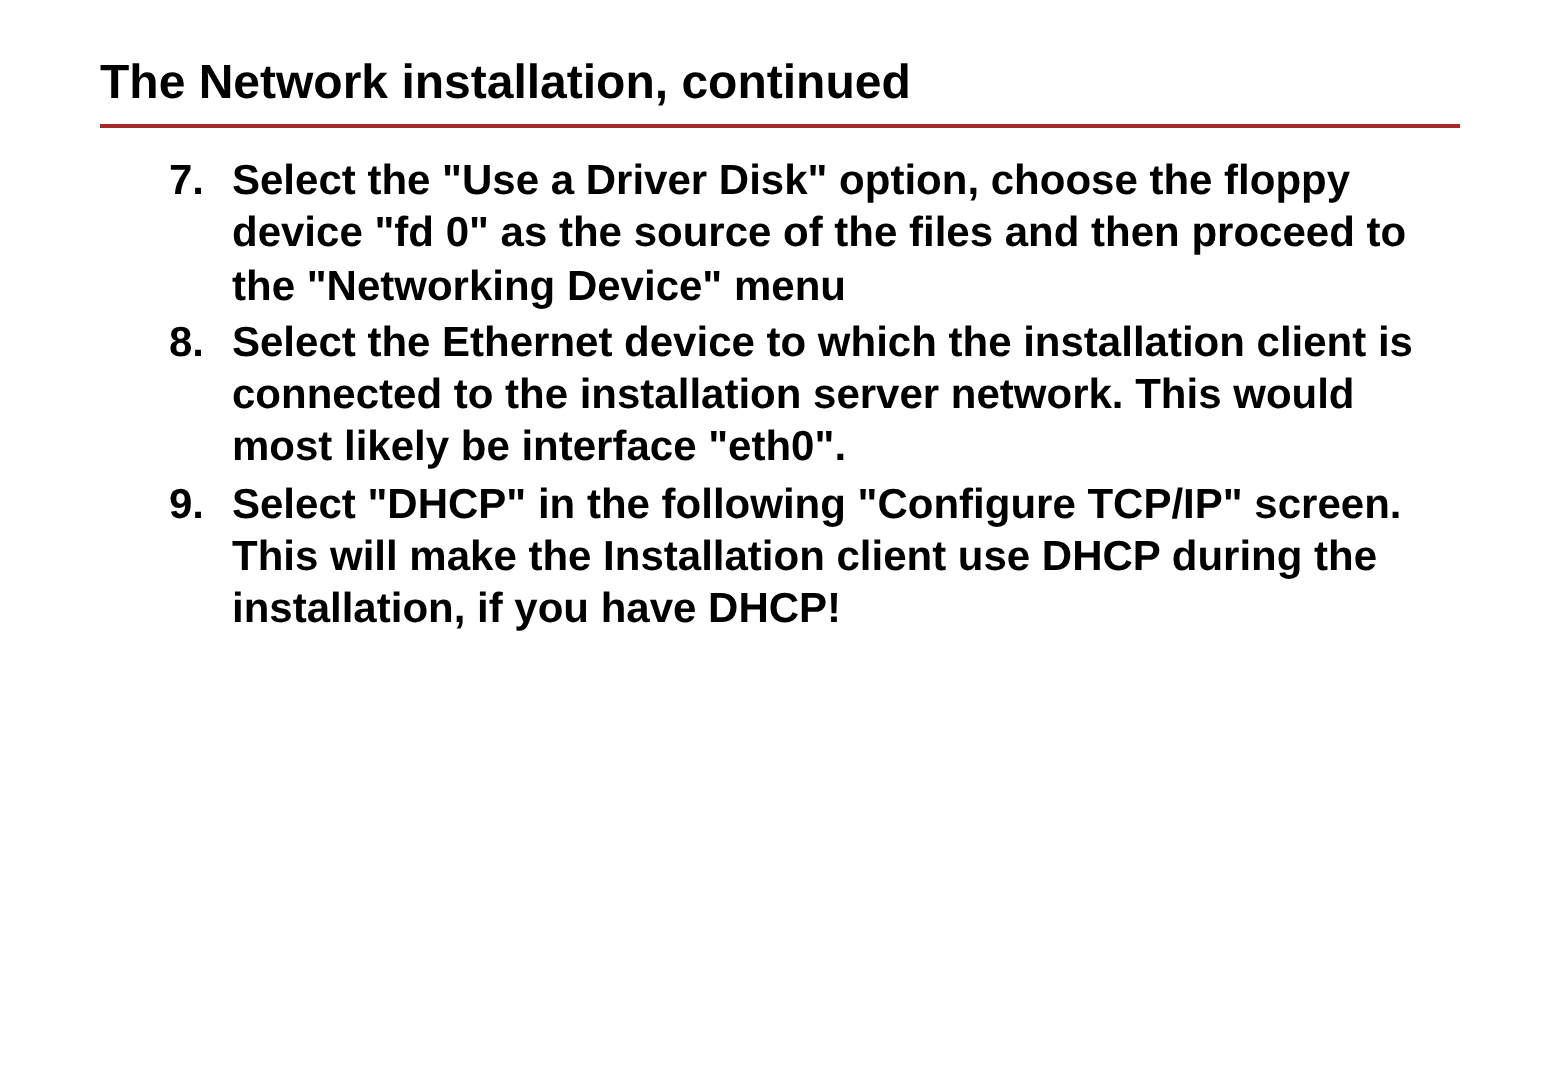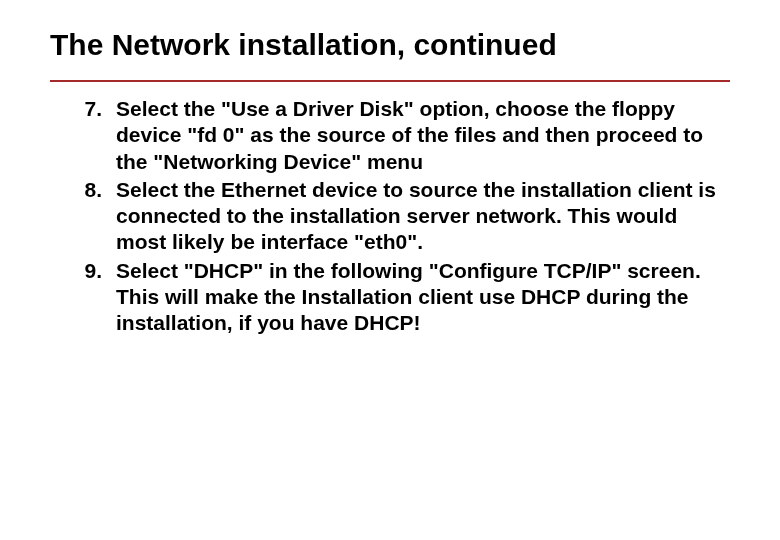--- a/index.html
+++ b/index.html
@@ -4,24 +4,24 @@
   <style>
     * { margin: 0; padding: 0; box-sizing: border-box; }
     body {
       width: 780px;
       height: 540px;
       background: #ffffff;
       font-family: Arial, Helvetica, sans-serif;
       padding: 28px 50px 0 50px;
     }
     .title {
-      font-size: 30px;
+      font-size: 24px;
       font-weight: bold;
       color: #000;
-      padding-bottom: 18px;
+      padding-bottom: 6px;
       border-bottom: 2px solid #a52a2a;
       margin-bottom: 14px;
     }
     .list {
       list-style: none;
       padding-left: 28px;
     }
     .list-item {
       display: flex;
       margin-bottom: 2px;
@@ -45,19 +45,19 @@
 
 <h1 class="title">The Network installation, continued</h1>
 
 <ol class="list">
   <li class="list-item">
     <span class="item-number">7.</span>
     <span class="item-text">Select the "Use a Driver Disk" option, choose the floppy device "fd 0" as the source of the files and then proceed to the "Networking Device" menu</span>
   </li>
   <li class="list-item">
     <span class="item-number">8.</span>
-    <span class="item-text">Select the Ethernet device to source the installation client is connected to the installation server network. This would most likely be interface "eth0".</span>
+    <span class="item-text">Select the Ethernet device to which the installation client is connected to the installation server network. This would most likely be interface "eth0".</span>
   </li>
   <li class="list-item">
     <span class="item-number">9.</span>
     <span class="item-text">Select "DHCP" in the following "Configure TCP/IP" screen. This will make the Installation client use DHCP during the installation, if you have DHCP!</span>
   </li>
 </ol>
 
 </body></html>

